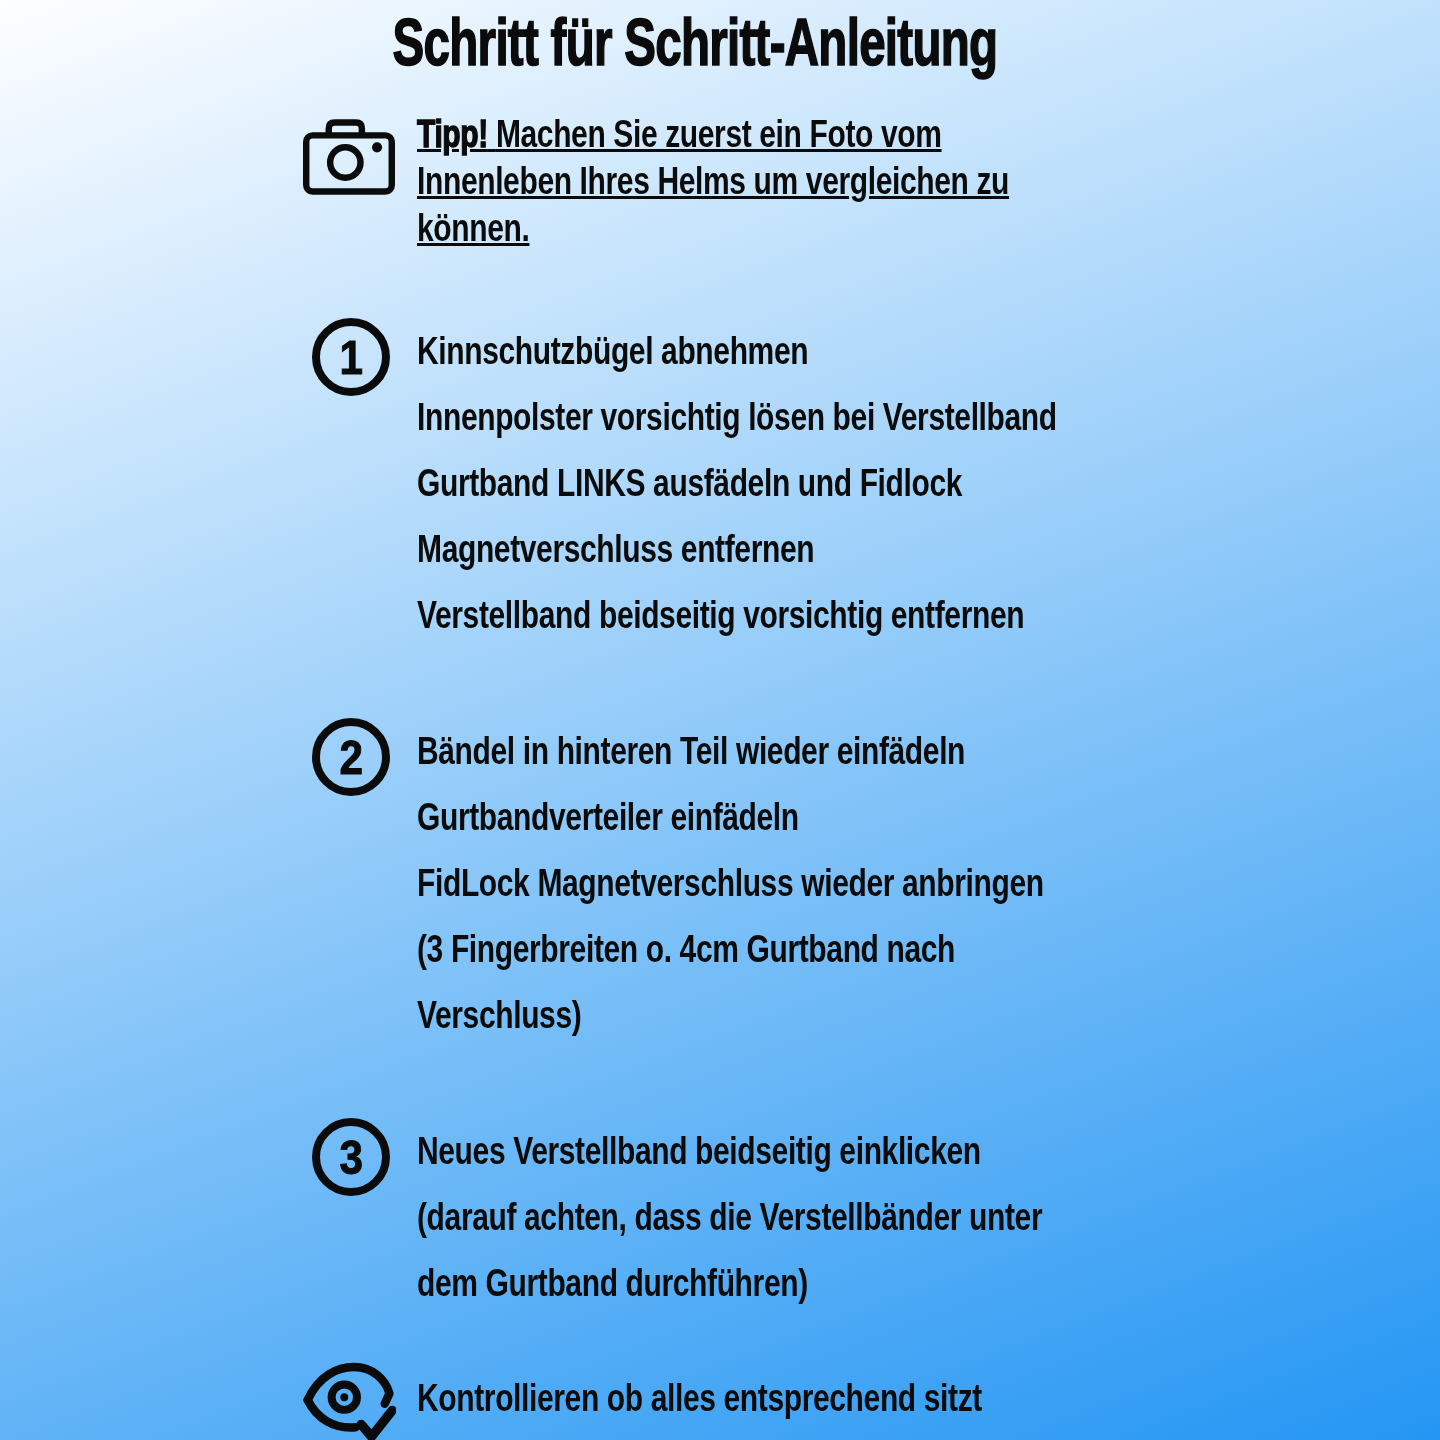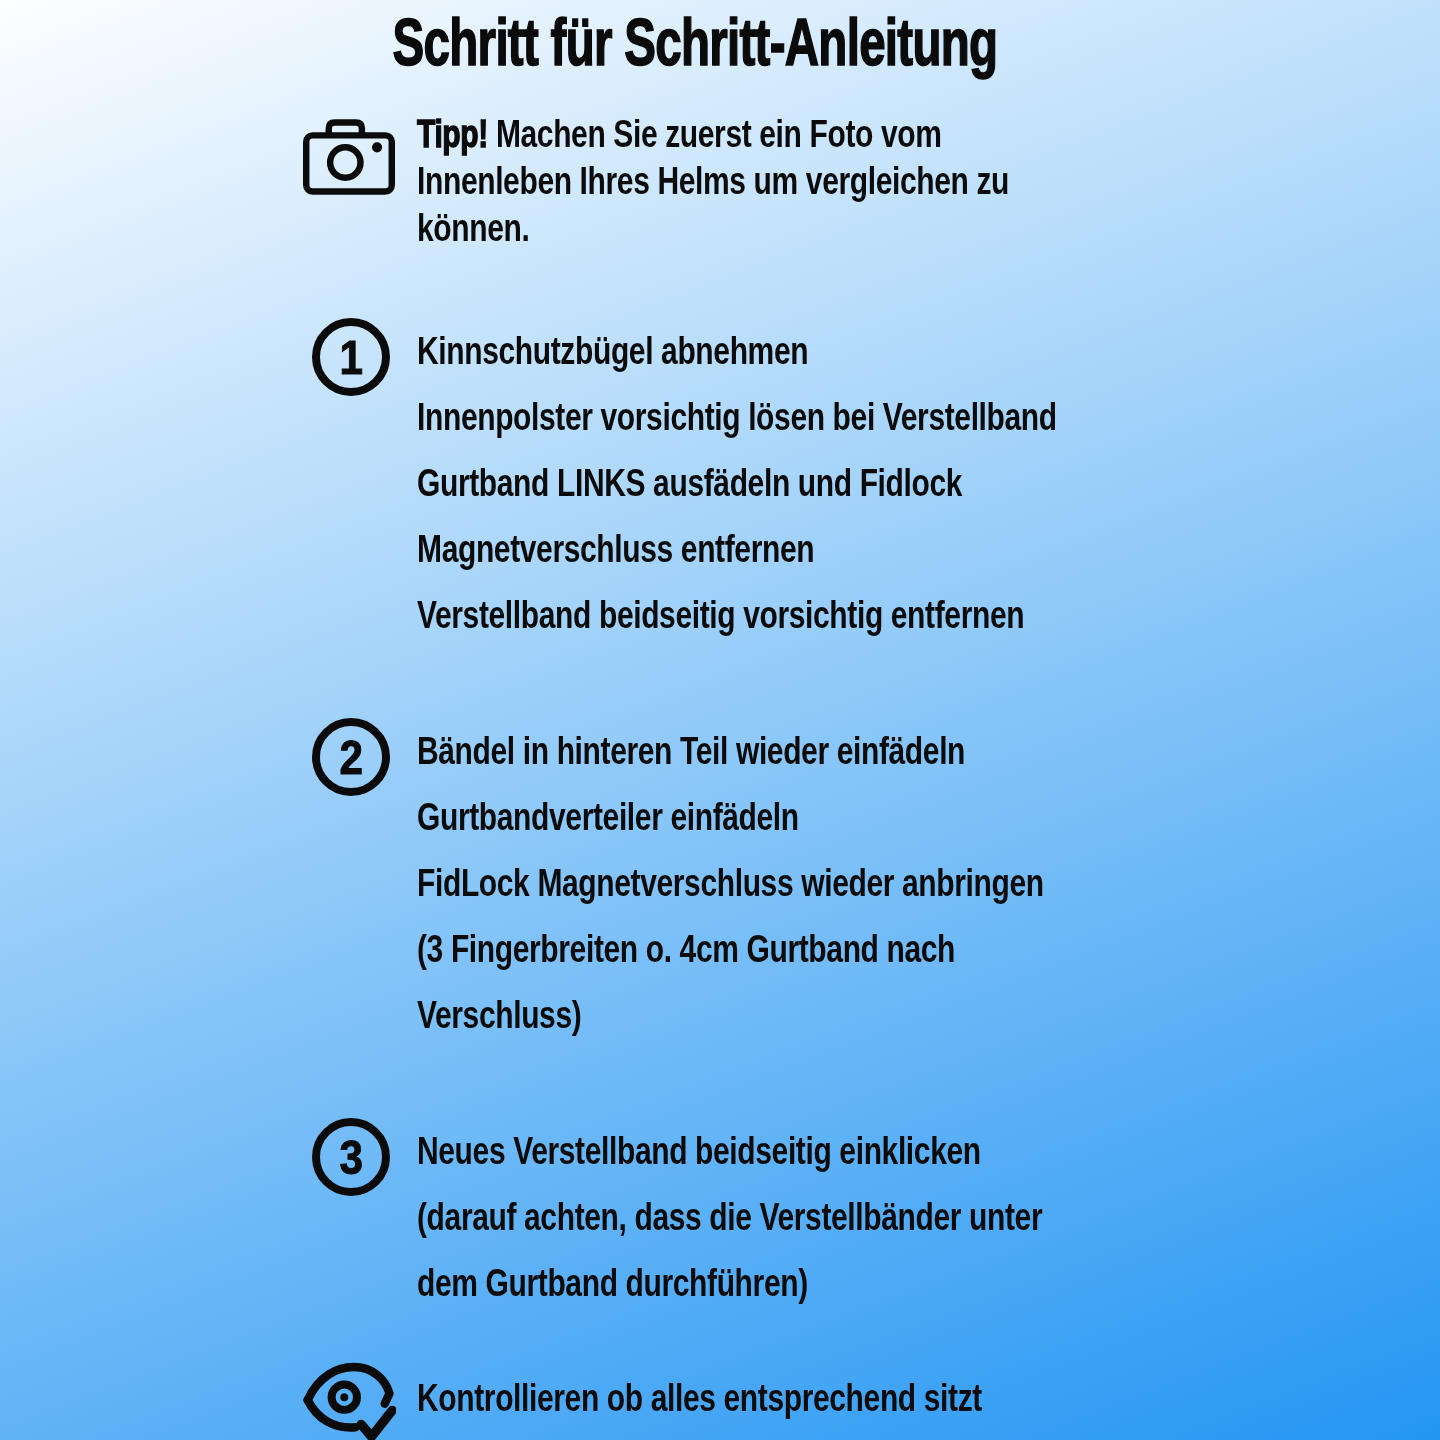--- a/index.html
+++ b/index.html
@@ -31,21 +31,21 @@
     transform-origin: 50% 0;
     white-space: nowrap;
   }
 
   .row {
     position: absolute;
     left: 300px;
     display: flex;
     align-items: flex-start;
   }
-  .row-tip   { top: 108px; }
+  .row-tip   { top: 108px; text-decoration: underline; }
   .row-step1 { top: 318px; }
   .row-step2 { top: 718px; }
   .row-step3 { top: 1118px; }
   .row-check { top: 1348px; }
 
   .icon-box {
     width: 117px;
     flex: none;
   }
 

